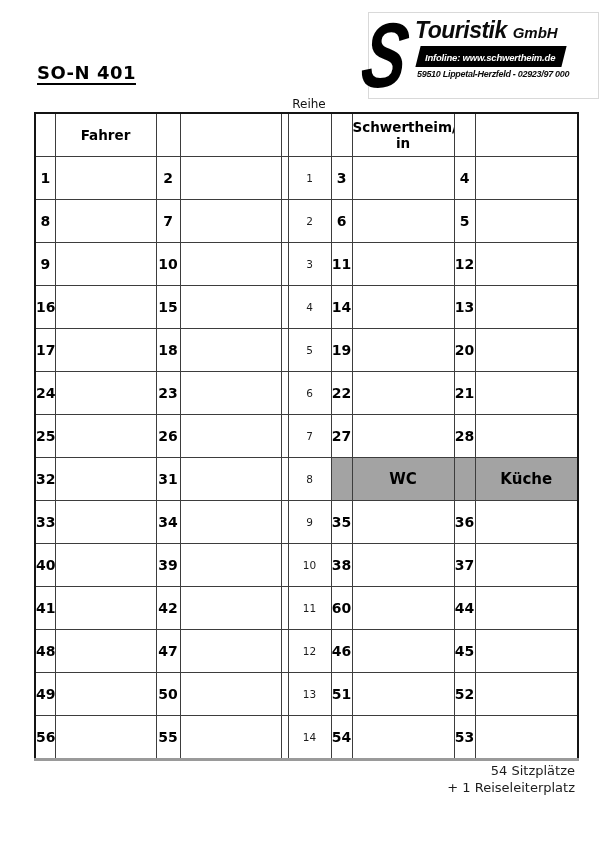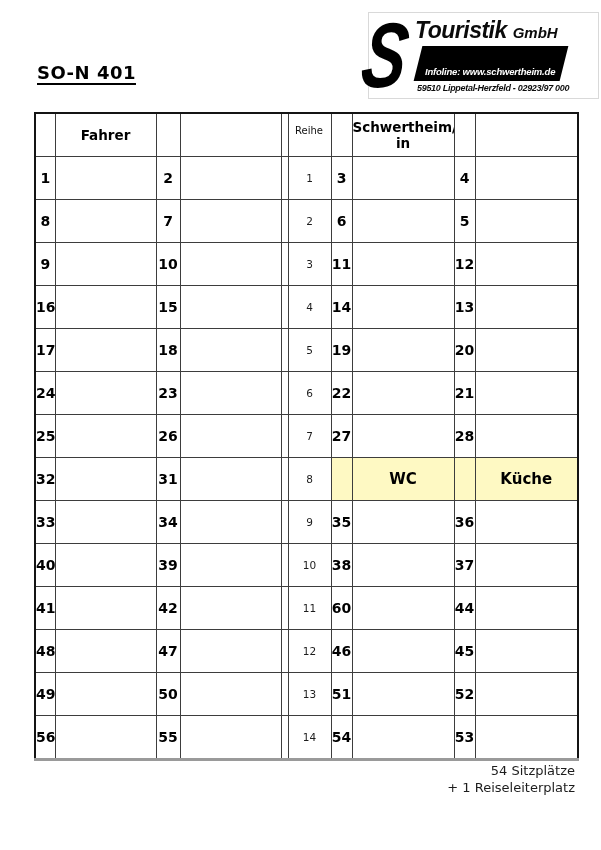--- a/index.html
+++ b/index.html
@@ -26,53 +26,53 @@
     position:absolute; left:1px; top:-6px;
     font-size:92px; line-height:96px; font-weight:bold; font-style:italic;
     transform:skewX(-8deg) scaleX(0.72); transform-origin:left top; color:#000;
   }
   .logo-body { position:absolute; left:46px; top:6px; }
   .logo-line1, .logo-line2 {
     font-size:23px; font-weight:bold; font-style:italic;
     letter-spacing:-0.5px; line-height:1.04; white-space:nowrap; color:#0b0b0b;
   }
   .logo-line2 .gmbh { font-size:15px; letter-spacing:0; }
-  .infobar { position:relative; display:inline-block; margin-top:3px; margin-left:3px; padding:15px 9px 2px 7px; }
+  .infobar { position:relative; display:inline-block; margin-top:3px; margin-left:3px; padding:1px 9px 2px 7px; }
   .infobar::before { content:""; position:absolute; inset:0; background:#000; transform:skewX(-14deg); }
   .infobar span {
     position:relative; color:#fff; font-size:9.5px; font-weight:bold; font-style:italic;
     letter-spacing:-0.2px; white-space:nowrap;
   }
   .logo-addr {
     margin-top:2px; margin-left:2px;
     font-size:9px; font-weight:bold; font-style:italic; letter-spacing:-0.3px;
     white-space:nowrap; color:#0b0b0b;
   }
 
   
   .reihe-label {
     position:absolute; left:287px; top:97px; width:44px;
-    text-align:center; font-size:10px; color:#111;margin-top:28px;
+    text-align:center; font-size:12px; color:#111;
   }
 
   
   table.seatplan {
     position:absolute; left:34px; top:112px; width:543px;
     border-collapse:collapse; table-layout:fixed;
     border:2px solid #141414; border-bottom:3px solid #9a9a9a;
   }
   table.seatplan td {
     border:1px solid #3d3d3d; padding:0; height:42px;
     vertical-align:middle; overflow:hidden;
   }
   td.num  { font-weight:bold; font-size:14px; text-align:center; padding-bottom:3px; }
   td.hdr  { font-weight:bold; font-size:13.5px; text-align:center;margin-top:23px; }
   td.aisle{ font-size:10.5px; text-align:center; padding-bottom:9px; color:#1c1c1c; }
   td.glabel{ font-weight:bold; font-size:15px; text-align:center; }
-  td.gray { background:#fef9c3;margin-top:36px; }
+  td.gray { background:#a3a3a3;margin-top:36px; }
   td.b1   { border-left:1px solid #8a8a8a; }
   td.a2   { border-left:2px solid #8c8c8c; }
   td.a3   { border-left:2px solid #2f2f2f; }
   td.a4   { border-left:2px solid #979797; }
   tbody tr:nth-child(2n+4) td { border-top-color:#989898; }
 
   
   .footer {
     position:absolute; right:26px; top:763px;
     text-align:right; font-size:13px; line-height:1.28; color:#1d1d1d;

